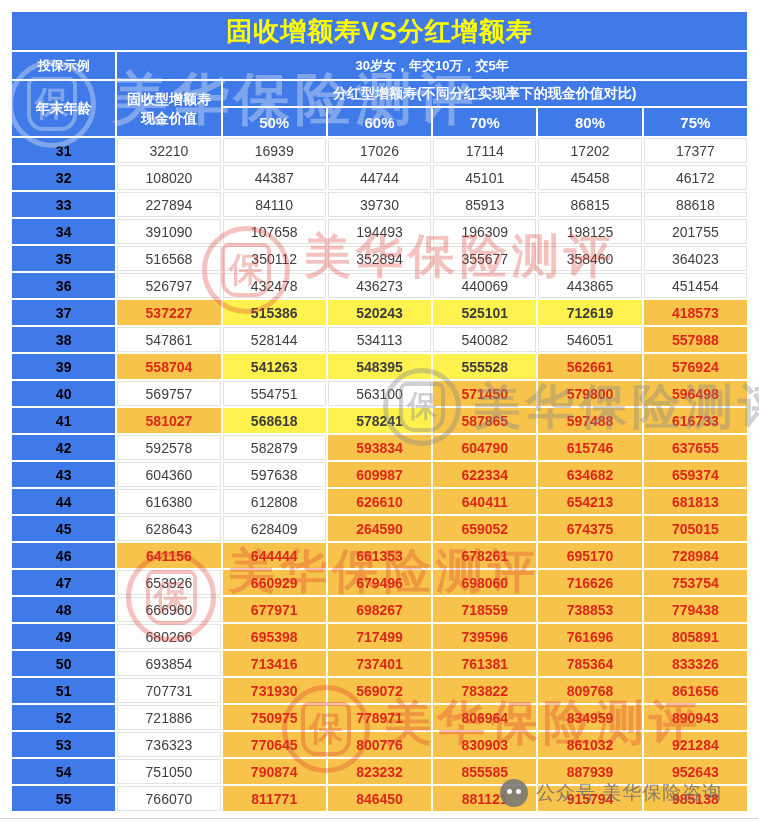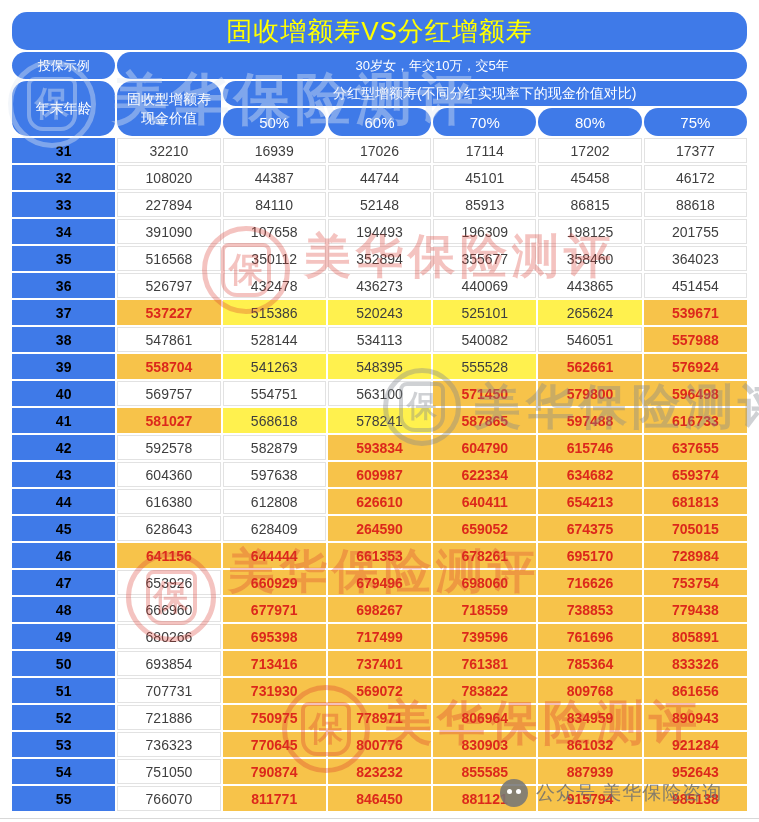--- a/index.html
+++ b/index.html
@@ -8,31 +8,31 @@
   }
   *{box-sizing:border-box;}
   html,body{margin:0;padding:0;background:#fff;}
   body{font-family:"Liberation Sans","DejaVu Sans",sans-serif;}
   .page{position:relative;width:759px;height:822px;background:#fff;overflow:hidden;}
 
   table.cmp{position:absolute;left:10px;top:10px;width:739px;
     border-collapse:separate;border-spacing:2px;table-layout:fixed;}
   td{text-align:center;vertical-align:middle;padding:0;font-size:14px;overflow:hidden;white-space:nowrap;}
 
-  .blue{background:var(--blue);color:#fff;font-weight:normal;border-radius:15px;}
+  .blue{background:var(--blue);color:#fff;font-weight:bold;}
   tr.r-title td{height:38px;font-size:26px;color:var(--title-yellow);letter-spacing:1px;}
   tr.r-example td{height:27px;font-size:13px;}
   tr.r-h1 td{height:25px;font-size:14px;}
   tr.r-h2 td{height:28px;font-size:15px;}
   .two-line{line-height:1.3;font-size:15px;white-space:normal;}
   tbody td{height:25px;}
 
   .c-age{background:var(--blue);color:#000000;font-weight:bold;}
   .c-w{background:#fff;color:var(--ink);box-shadow:inset 0 0 0 1px #E2E2E2;}
-  .c-y{background:var(--yellow);color:var(--ink);}
+  .c-y{background:var(--yellow);color:var(--ink);font-weight:bold;}
   .c-o{background:var(--orange);color:var(--red);font-weight:bold;}
 
   
   .wm{position:absolute;display:flex;align-items:center;pointer-events:none;z-index:5;white-space:nowrap;}
   .wm-logo{border:5px solid currentColor;border-radius:50%;display:flex;align-items:center;justify-content:center;flex:0 0 auto;}
   .wm-shield{border:4px solid currentColor;font-weight:bold;line-height:1;
     border-radius:8px 8px 16px 16px;padding:5px 4px 7px 4px;}
   .wm-text{font-weight:bold;letter-spacing:5px;position:relative;}
 
   .wm-silver{left:8px;top:60px;color:rgba(225,232,243,0.40);}
@@ -123,21 +123,21 @@
           <td class="c-w">44387</td>
           <td class="c-w">44744</td>
           <td class="c-w">45101</td>
           <td class="c-w">45458</td>
           <td class="c-w">46172</td>
         </tr>
         <tr>
           <td class="c-age">33</td>
           <td class="c-w">227894</td>
           <td class="c-w">84110</td>
-          <td class="c-w">52148</td>
+          <td class="c-w">39730</td>
           <td class="c-w">85913</td>
           <td class="c-w">86815</td>
           <td class="c-w">88618</td>
         </tr>
         <tr>
           <td class="c-age">34</td>
           <td class="c-w">391090</td>
           <td class="c-w">107658</td>
           <td class="c-w">194493</td>
           <td class="c-w">196309</td>
@@ -161,22 +161,22 @@
           <td class="c-w">440069</td>
           <td class="c-w">443865</td>
           <td class="c-w">451454</td>
         </tr>
         <tr>
           <td class="c-age">37</td>
           <td class="c-o">537227</td>
           <td class="c-y">515386</td>
           <td class="c-y">520243</td>
           <td class="c-y">525101</td>
-          <td class="c-y">265624</td>
-          <td class="c-o">539671</td>
+          <td class="c-y">712619</td>
+          <td class="c-o">418573</td>
         </tr>
         <tr>
           <td class="c-age">38</td>
           <td class="c-w">547861</td>
           <td class="c-w">528144</td>
           <td class="c-w">534113</td>
           <td class="c-w">540082</td>
           <td class="c-w">546051</td>
           <td class="c-o">557988</td>
         </tr>

